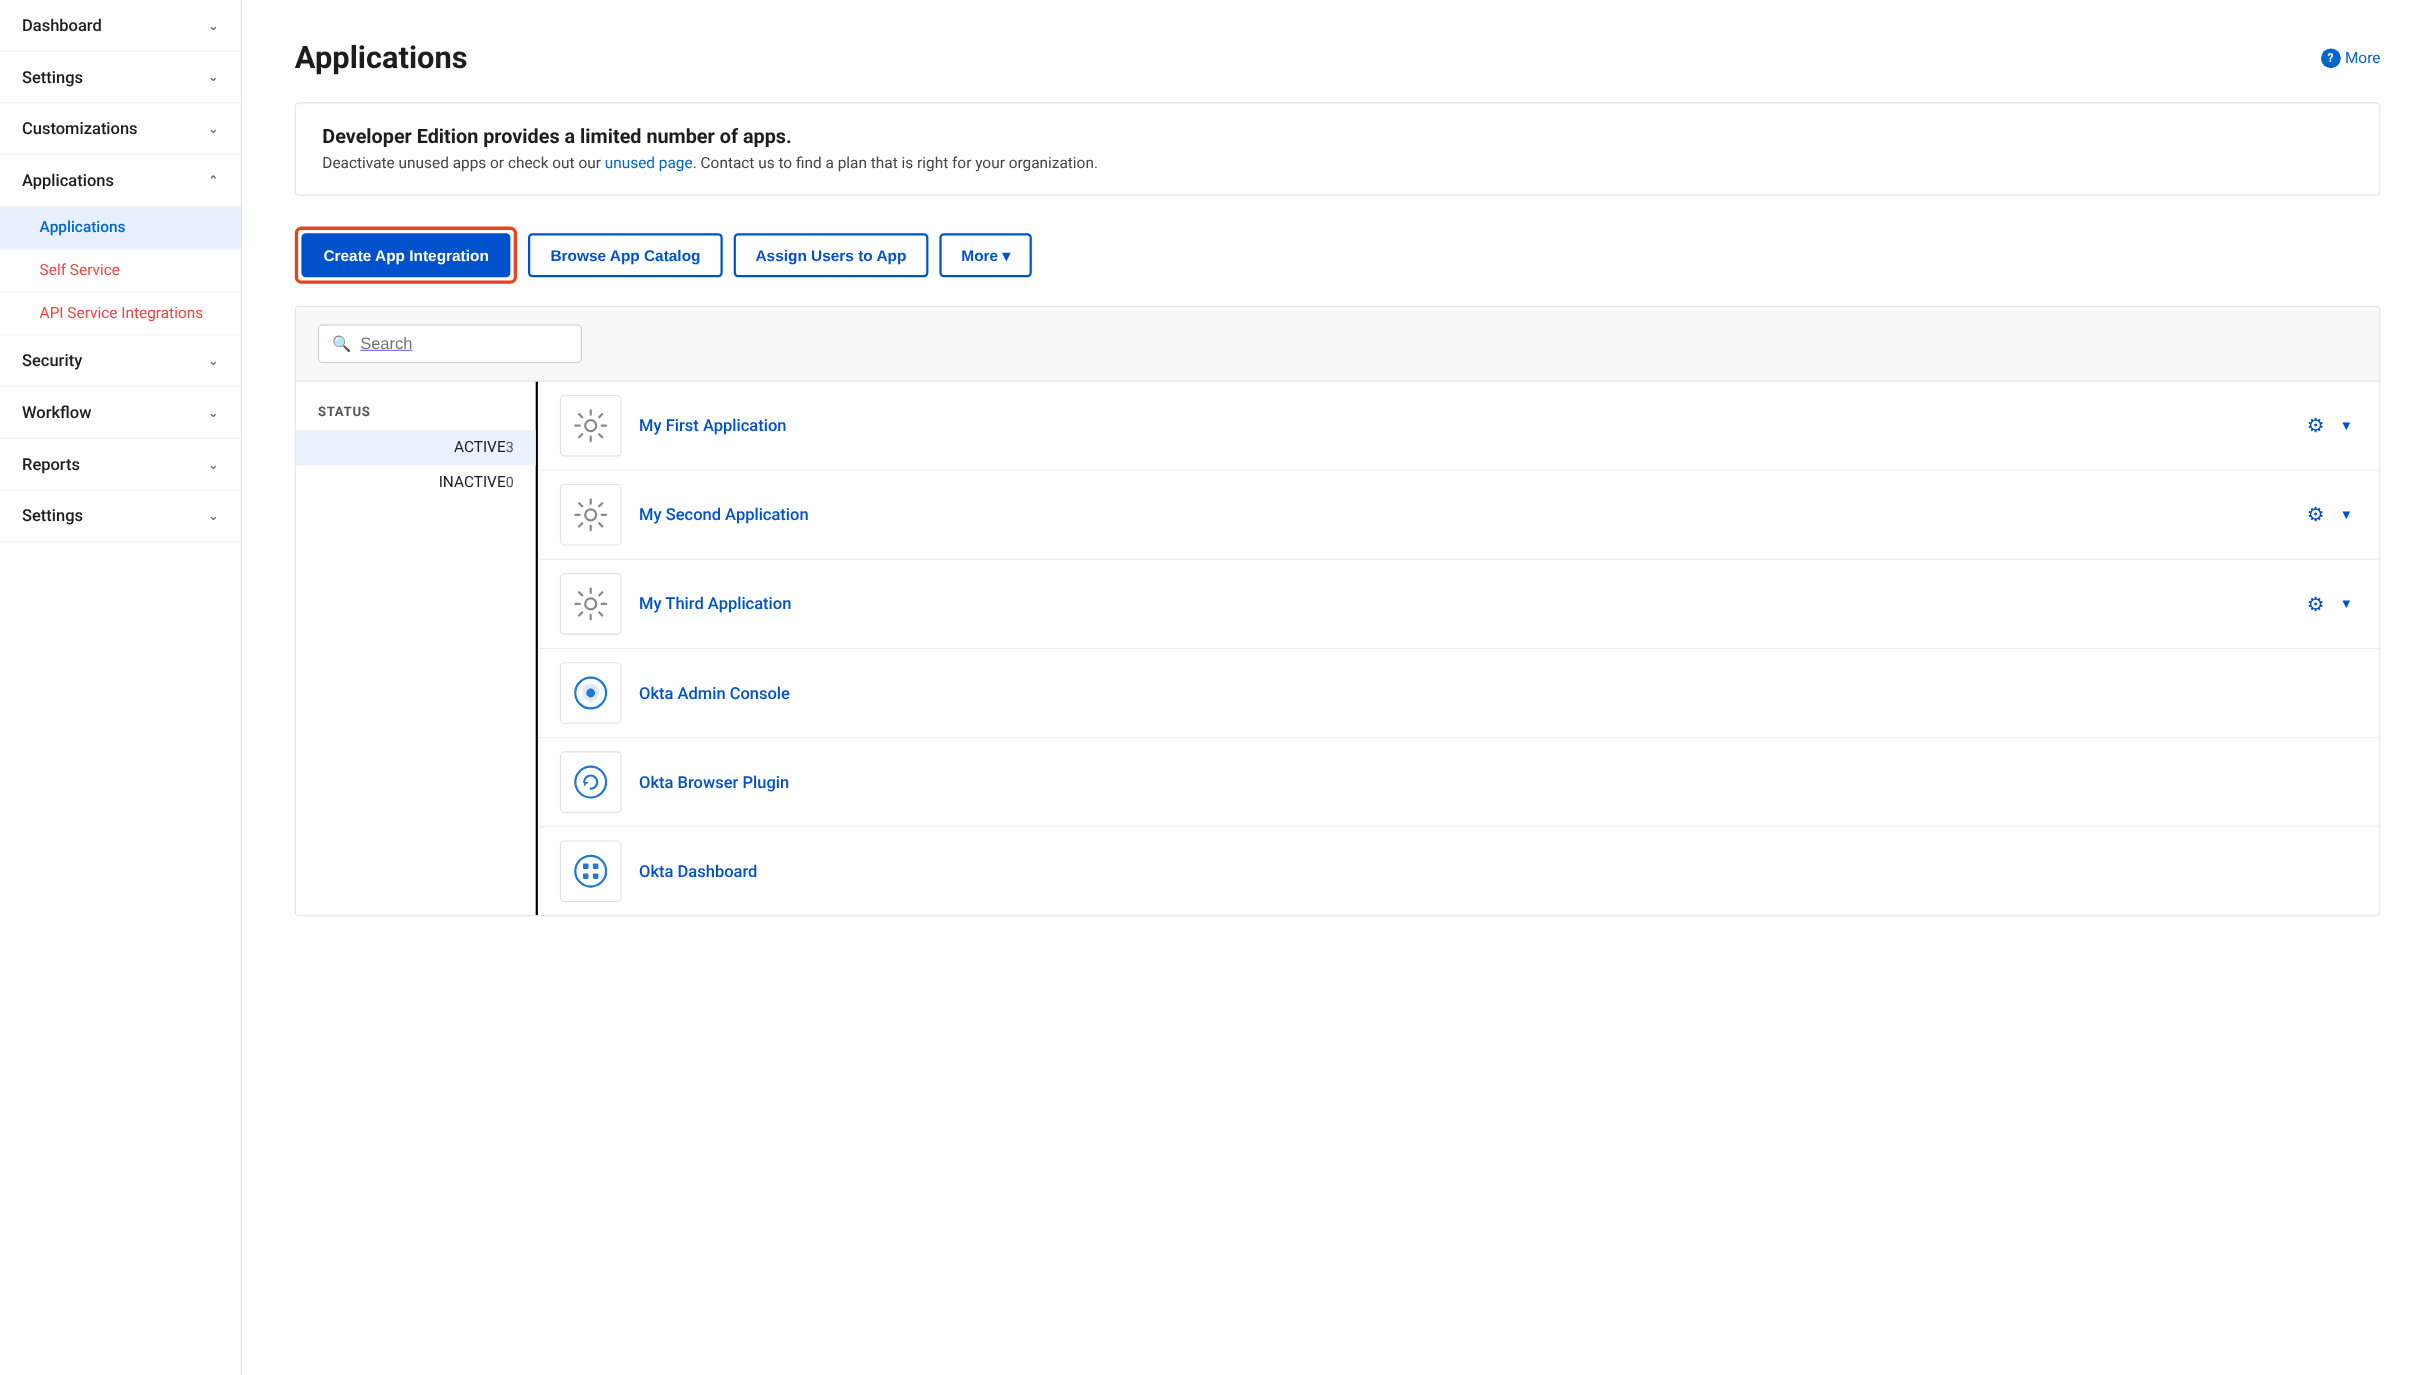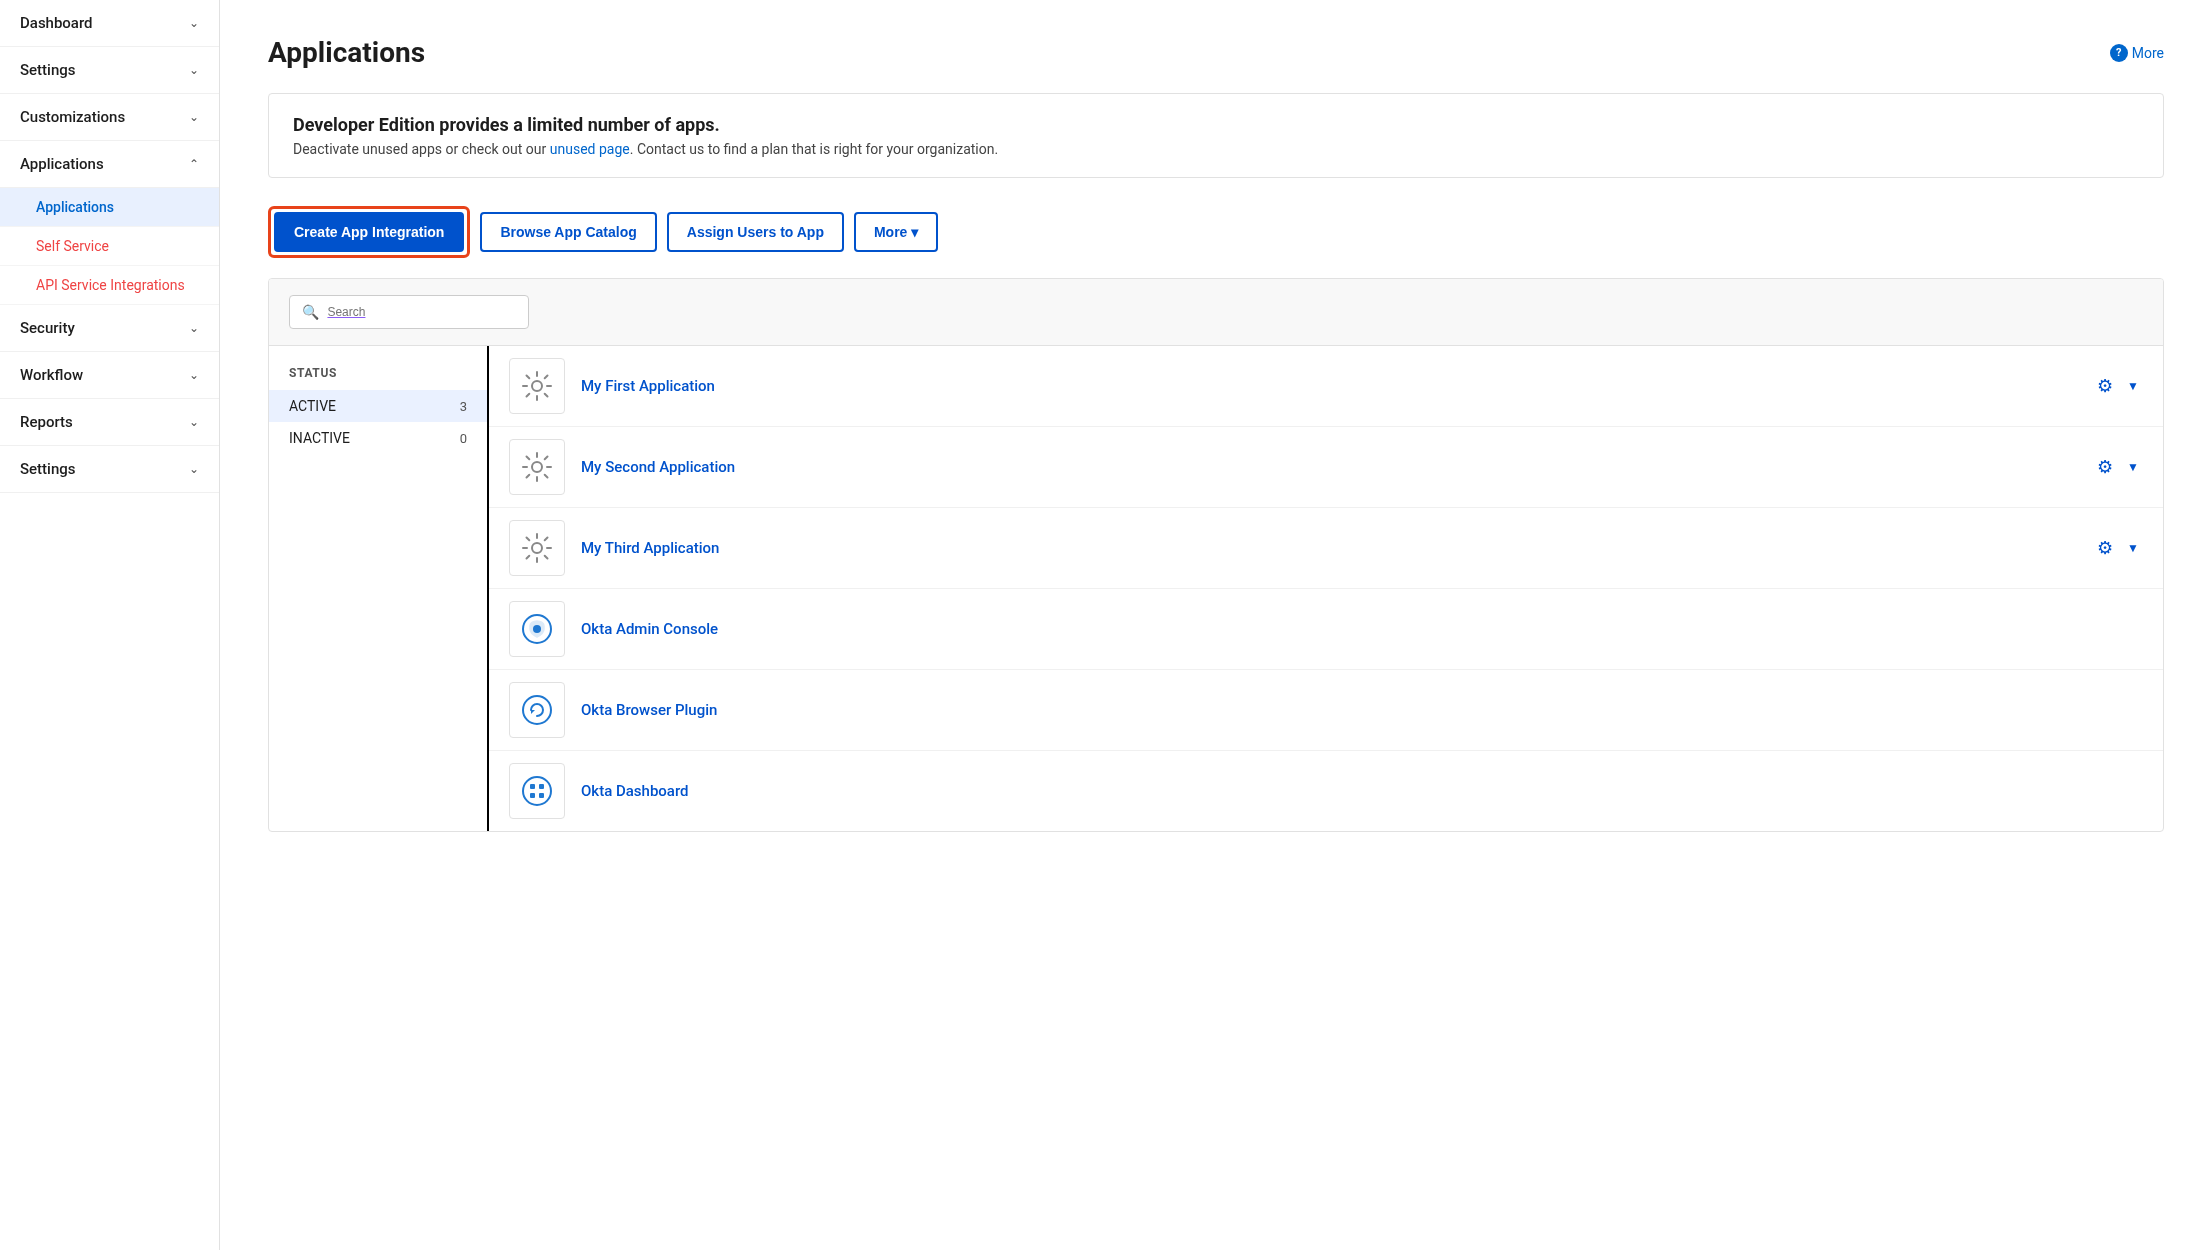--- a/index.html
+++ b/index.html
@@ -174,21 +174,21 @@
       background: #fff;
       border: 1px solid #ccc;
       border-radius: 4px;
       padding: 8px 12px;
       width: 240px;
       gap: 8px;
     }
     .search-input-wrap input {
       border: none;
       outline: none;
-      font-size: 12px;
+      font-size: 15px;
       color: #8b5cf6;
       background: transparent;
       width: 100%;
       text-decoration: underline;
     }
     .search-icon { color: #888; font-size: 14px; }
 
     .table-body {
       display: flex;
     }
@@ -204,21 +204,21 @@
       font-size: 12px;
       font-weight: 700;
       color: #555;
       padding: 4px 20px 10px;
       letter-spacing: 0.05em;
       text-transform: uppercase;
     }
     .filter-row {
       display: flex;
       align-items: center;
-      justify-content: space-between;
+      justify-content: flex-end;
       padding: 8px 20px;
       font-size: 14px;
       color: #1d1d1d;
       cursor: pointer;
     }
     .filter-row.active { background: #eaf1ff; }
     .filter-count {
       color: #555;
       font-size: 13px;
     }

